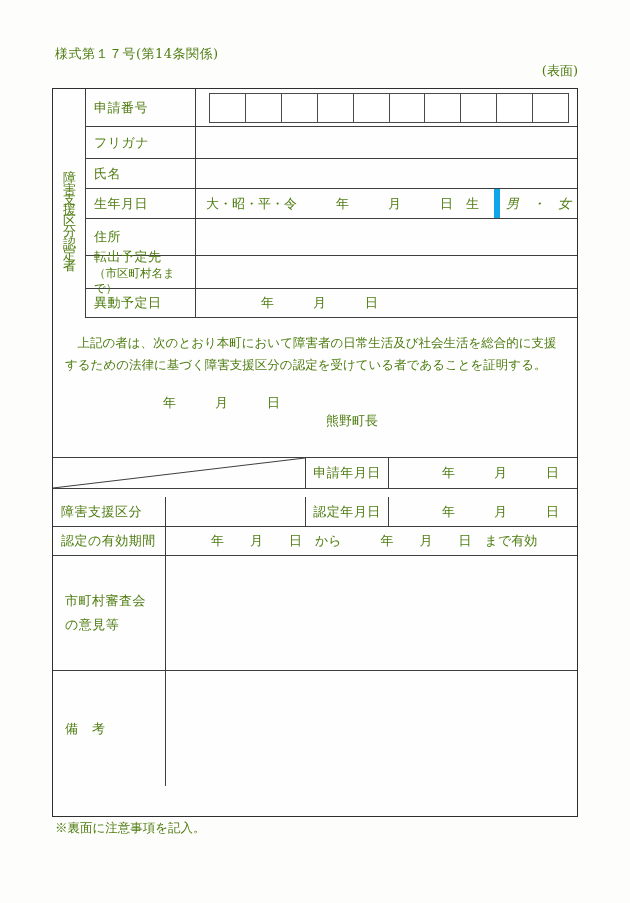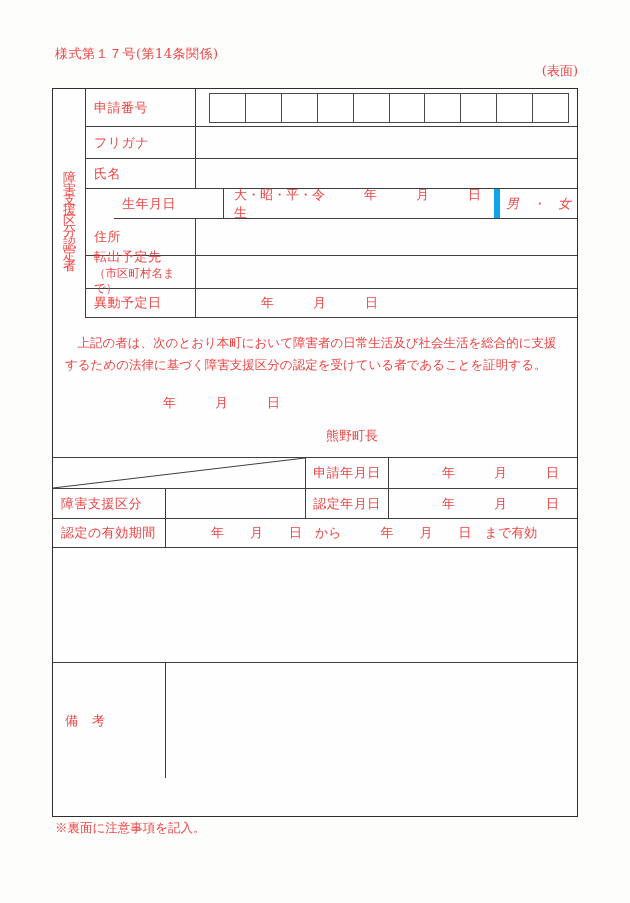--- a/index.html
+++ b/index.html
@@ -1,19 +1,19 @@
 <!DOCTYPE html>
 <html><head>
 <meta charset="utf-8">
 <style>
   * { margin:0; padding:0; box-sizing:border-box; }
   html,body { background:#ffffff; }
   .page {
     position:relative; width:630px; height:903px; background:#fdfdfc;
-    font-family:"DejaVu Serif","Liberation Serif",serif; color:#ef4444;
+    font-family:"DejaVu Serif","Liberation Serif",serif; color:#4d7c0f;
     overflow:hidden;
   }
   .form-number { position:absolute; left:55px; top:45px; font-size:13px; letter-spacing:0.5px; }
   .side-label  { position:absolute; right:52px; top:62px; font-size:13px; }
   .form-box {
     position:absolute; left:52px; top:88px; width:526px; height:729px;
     border:1.5px solid #2e2e2e; background:#fefefe;
   }
   .title-row {
     height:40px; border-bottom:1px solid #3e3e3e;
@@ -30,37 +30,37 @@
   .rows { flex:1; display:flex; flex-direction:column; }
   .frow { display:flex; border-bottom:1px solid #3e3e3e; }
   .frow .lbl {
     width:110px; border-right:1px solid #3e3e3e;
     display:flex; flex-direction:column; justify-content:center;
     padding-left:8px; font-size:13px; letter-spacing:0.5px;
   }
   .frow .lbl .sub { font-size:11.5px; letter-spacing:0; }
   .frow .val { flex:1; position:relative; display:flex; align-items:center; font-size:13px; }
   .r1 { height:38px; } .r2 { height:32px; } .r3 { height:30px; }
-  .r4 { height:30px;margin-left:28px; } .r5 { height:37px; } .r6 { height:33px; } .r7 { height:29px; }
+  .r4 { height:30px; } .r5 { height:37px; } .r6 { height:33px; } .r7 { height:29px; }
   .boxes { display:flex; margin-left:13px; width:360px; height:30px; }
   .appbox { flex:1; border:1px solid #4a4a4a; border-left:none; background:#fff; }
   .appbox:first-child { border-left:1px solid #4a4a4a; }
   .birth-val { flex:1; padding-left:10px; }
   .gender-cell {
     width:83px; height:100%; border-left:6px solid #0ea5e9;
     display:flex; align-items:center; justify-content:center;font-style:italic;
   }
   .movedate-val { padding-left:65px; }
   .statement { height:140px; border-bottom:1px solid #3e3e3e; font-size:12.5px; }
   .statement .body { padding:14px 10px 0 12px; text-indent:1em; line-height:22px; }
   .stmt-date { margin-top:18px; padding-left:110px; font-size:13px; }
-  .stmt-signer { margin-top:15px; padding-left:273px; font-size:13px; }
+  .stmt-signer { margin-top:0; padding-left:273px; font-size:13px; }
   .brow { display:flex; border-bottom:1px solid #3e3e3e; font-size:13px; }
   .brow:last-child { border-bottom:none; }
-  .rowA { height:31px; } .rowB { height:30px; } .rowC { height:29px; }
+  .rowA { height:31px; } .rowB { height:30px;margin-top:8px; } .rowC { height:29px; }
   .rowD { height:115px; } .rowE { height:115px;gap:11px; }
   .diag-cell { width:253px; border-right:1px solid #3e3e3e; position:relative; }
   .diag-cell svg { position:absolute; inset:0; width:100%; height:100%; display:block; }
   .dlabel { width:83px; border-right:1px solid #3e3e3e; display:flex; align-items:center; justify-content:center; letter-spacing:0.5px; }
   .dval { flex:1; display:flex; align-items:center; justify-content:flex-end; padding-right:18px; }
   .blabel { width:113px; border-right:1px solid #3e3e3e; display:flex; align-items:center; padding-left:8px; letter-spacing:0.5px; }
   .bempty { width:140px; border-right:1px solid #3e3e3e; }
   .cval { flex:1; display:flex; align-items:center; padding-left:45px; }
   .tall-label {
     width:113px; border-right:1px solid #3e3e3e;
@@ -164,20 +164,24 @@
       <div class="dlabel">認定年月日</div>
       <div class="dval">年　　　月　　　日</div>
     </div>
 
     <div class="brow rowC">
       <div class="blabel">認定の有効期間</div>
       <div class="cval">年　　月　　日　から　　　年　　月　　日　まで有効</div>
     </div>
 
     <div class="brow rowD">
+      <div class="tall-label">
+        <span>市町村審査会</span>
+        <span>の意見等</span>
+      </div>
       <div class="tall-val"></div>
     </div>
 
     <div class="brow rowE">
       <div class="tall-label">
         <span>備　考</span>
       </div>
       <div class="tall-val"></div>
     </div>
 

